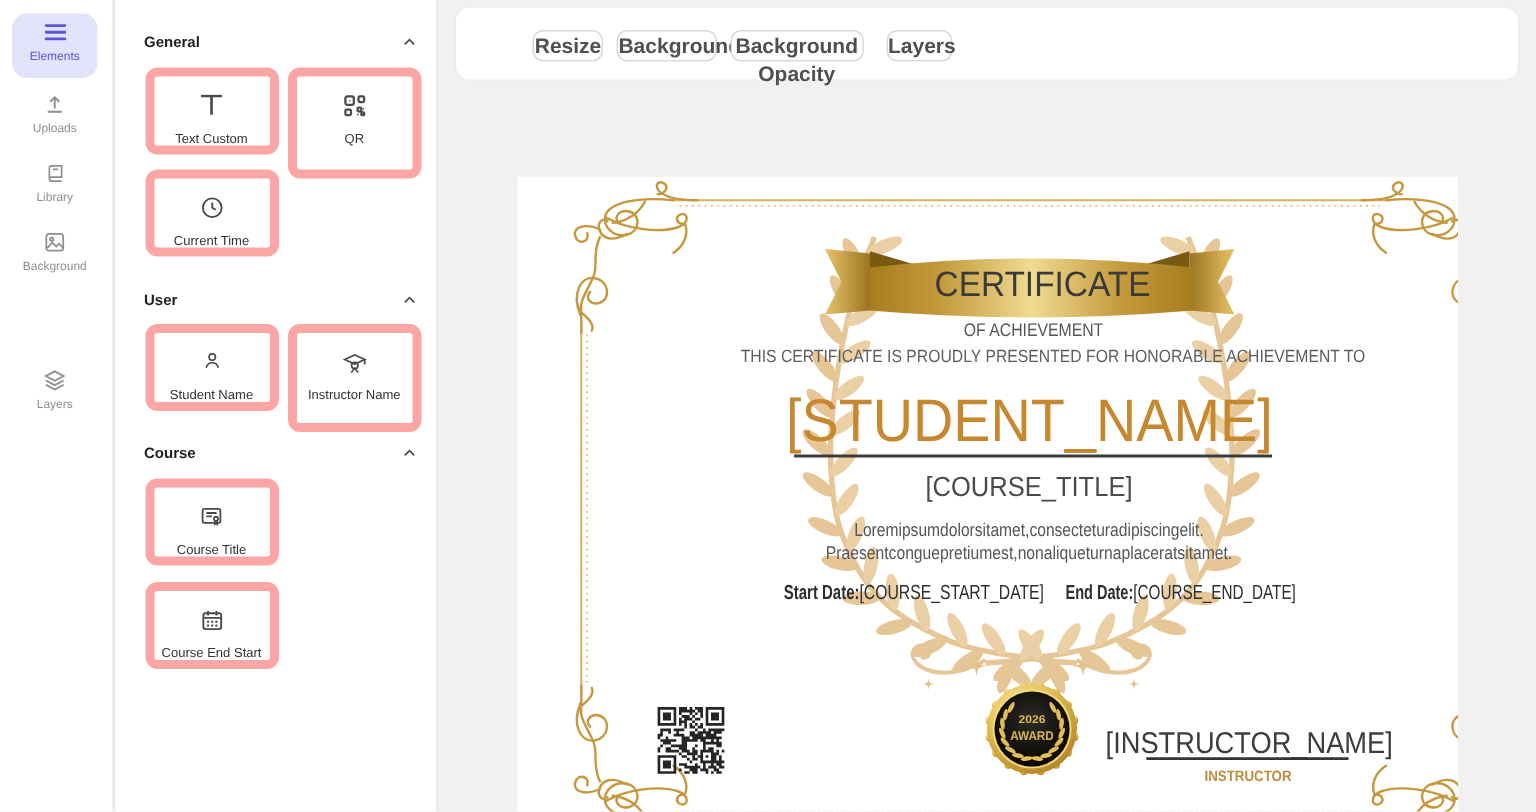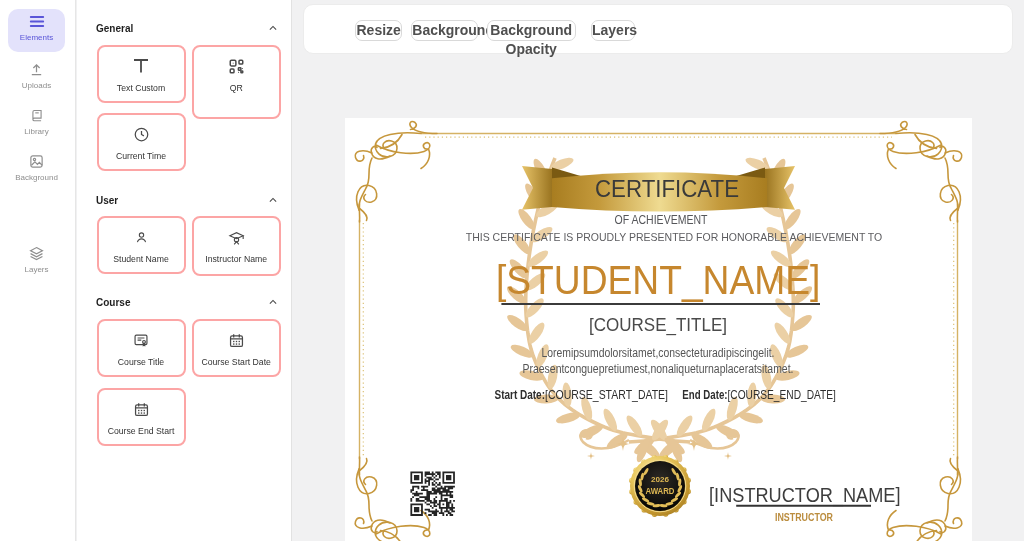--- a/index.html
+++ b/index.html
@@ -4,26 +4,26 @@
 html,body { width:1024px; height:541px; overflow:hidden; font-family:"Liberation Sans", sans-serif; background:#f1f1f2; }
 .sidebar { position:absolute; left:0; top:0; width:76px; height:541px; background:#fff; border-right:1px solid #e6e6e6; }
 .sbtn { position:absolute; left:8px; width:57px; height:43px; text-align:center; border-radius:10px; }
 .sbtn.active { background:#e3e2fb; }
 .si { margin-top:5px; height:17px; }
 .sl { font-size:8px; color:#8e8e8e; margin-top:2px; }
 .sbtn.active .sl { color:#5a55d8; }
 .panel { position:absolute; left:77px; top:0; width:215px; height:541px; background:#fff; border-right:1px solid #e2e2e2; }
 .hdr { position:absolute; left:19px; width:172px; font-size:10px; font-weight:bold; color:#1f1f1f; }
 .chev { position:absolute; right:-10px; top:0px; }
-.card { position:absolute; background:#fff; border:2px solid #fca5a5; border-radius:8px; text-align:center; }
+.card { position:absolute; background:#fff; border:6px solid #fca5a5; border-radius:8px; text-align:center; }
 .ci { margin-top:12px; height:16px; }
 .cl { font-size:8.7px; color:#333; margin-top:8px; white-space:nowrap; }
 .toolbar { position:absolute; left:303px; top:4px; width:710px; height:50px; background:#fff; border:1px solid #ececec; border-radius:10px; }
 .tbtn { position:absolute; top:14.5px; height:21.5px; border:1px solid #d9d9d9; border-radius:7px; font-size:14px; font-weight:bold; color:#4f4f4f; background:#fff; text-align:center; line-height:19.5px;margin-left:40px; }
-.cert { position:absolute; left:345px; top:118px; width:627px; height:423px; background:#fff; overflow:hidden; }
+.cert { position:absolute; left:345px; top:118px; width:627px; height:423px; background:#fff; overflow:hidden;padding-left:28px; }
 </style></head>
 <body>
 <div class="sidebar">
     <div class="sbtn active" style="top:9px">
       <div class="si"><svg width="16" height="15" viewBox="0 0 18 14" stroke="#5a55d8" stroke-width="2.1" stroke-linecap="round" fill="none">
           <path d="M2 2h14M2 7h14M2 12h14"></path>
         </svg></div>
       <div class="sl">Elements</div>
     </div>
 <div class="sbtn" style="top:57px">
@@ -89,55 +89,40 @@
 <div class="hdr" style="top:195px">User<span class="chev"><svg width="10" height="10" viewBox="0 0 16 16" fill="none" stroke="#4a4a4a" stroke-width="1.8">
           <path d="M3 10.5l5-5 5 5"></path>
         </svg></span></div>
 <div class="card" style="left:19.5px;top:215.5px;width:89px;height:58px">
       <div class="ci"><svg width="13" height="13" viewBox="0 0 24 24" fill="none" stroke="#4a4a4a" stroke-width="2">
           <circle cx="12" cy="7.5" r="4"></circle>
           <path d="M4.5 20.5c1.2-4 4-6 7.5-6s6.3 2 7.5 6"></path>
         </svg></div>
       <div class="cl">Student Name</div>
     </div>
-<div class="card" style="left:114.7px;top:215.5px;width:89px;height:60px">
+<div class="card" style="left:114.7px;top:215.5px;width:89px;height:72px">
       <div class="ci"><svg width="17" height="16" viewBox="0 0 24 24" fill="none" stroke="#4a4a4a" stroke-width="1.7">
           <path d="M2 8.5 12 4l10 4.5L12 13z"></path>
           <circle cx="12" cy="14.5" r="3.2"></circle>
           <path d="M8.5 21.5l3.5-4.2 3.5 4.2"></path>
           <path d="M22 8.5v5"></path>
         </svg></div>
       <div class="cl">Instructor Name</div>
     </div>
 <div class="hdr" style="top:297px">Course<span class="chev"><svg width="10" height="10" viewBox="0 0 16 16" fill="none" stroke="#4a4a4a" stroke-width="1.8">
           <path d="M3 10.5l5-5 5 5"></path>
         </svg></span></div>
 <div class="card" style="left:19.5px;top:318.5px;width:89px;height:58px">
       <div class="ci"><svg width="16" height="15" viewBox="0 0 24 24" fill="none" stroke="#4a4a4a" stroke-width="1.9">
           <rect x="2.5" y="3.5" width="19" height="15" rx="2"></rect>
           <path d="M6.5 8h11 M6.5 11.5h6"></path>
           <circle cx="16.8" cy="14.2" r="2.2"></circle>
           <path d="M15.8 15.8v4l1-.9 1 .9v-4"></path>
         </svg></div>
       <div class="cl">Course Title</div>
-    </div>
-<div class="card" style="left:114.7px;top:318.5px;width:89px;height:58px">
-      <div class="ci"><svg width="15" height="15" viewBox="0 0 24 24" fill="none" stroke="#4a4a4a" stroke-width="2">
-          <rect x="2.5" y="4.5" width="19" height="17" rx="2.5"></rect>
-          <path d="M7.5 2v5 M16.5 2v5 M2.5 9.5h19"></path>
-          <g fill="#4a4a4a" stroke="none">
-            <rect x="6.5" y="12.5" width="2.2" height="2.2"></rect>
-            <rect x="10.9" y="12.5" width="2.2" height="2.2"></rect>
-            <rect x="15.3" y="12.5" width="2.2" height="2.2"></rect>
-            <rect x="6.5" y="16.6" width="2.2" height="2.2"></rect>
-            <rect x="10.9" y="16.6" width="2.2" height="2.2"></rect>
-            <rect x="15.3" y="16.6" width="2.2" height="2.2"></rect>
-          </g>
-        </svg></div>
-      <div class="cl">Course Start Date</div>
     </div>
 <div class="card" style="left:19.5px;top:387.5px;width:89px;height:58px">
       <div class="ci"><svg width="15" height="15" viewBox="0 0 24 24" fill="none" stroke="#4a4a4a" stroke-width="2">
           <rect x="2.5" y="4.5" width="19" height="17" rx="2.5"></rect>
           <path d="M7.5 2v5 M16.5 2v5 M2.5 9.5h19"></path>
           <g fill="#4a4a4a" stroke="none">
             <rect x="6.5" y="12.5" width="2.2" height="2.2"></rect>
             <rect x="10.9" y="12.5" width="2.2" height="2.2"></rect>
             <rect x="15.3" y="12.5" width="2.2" height="2.2"></rect>
             <rect x="6.5" y="16.6" width="2.2" height="2.2"></rect>

